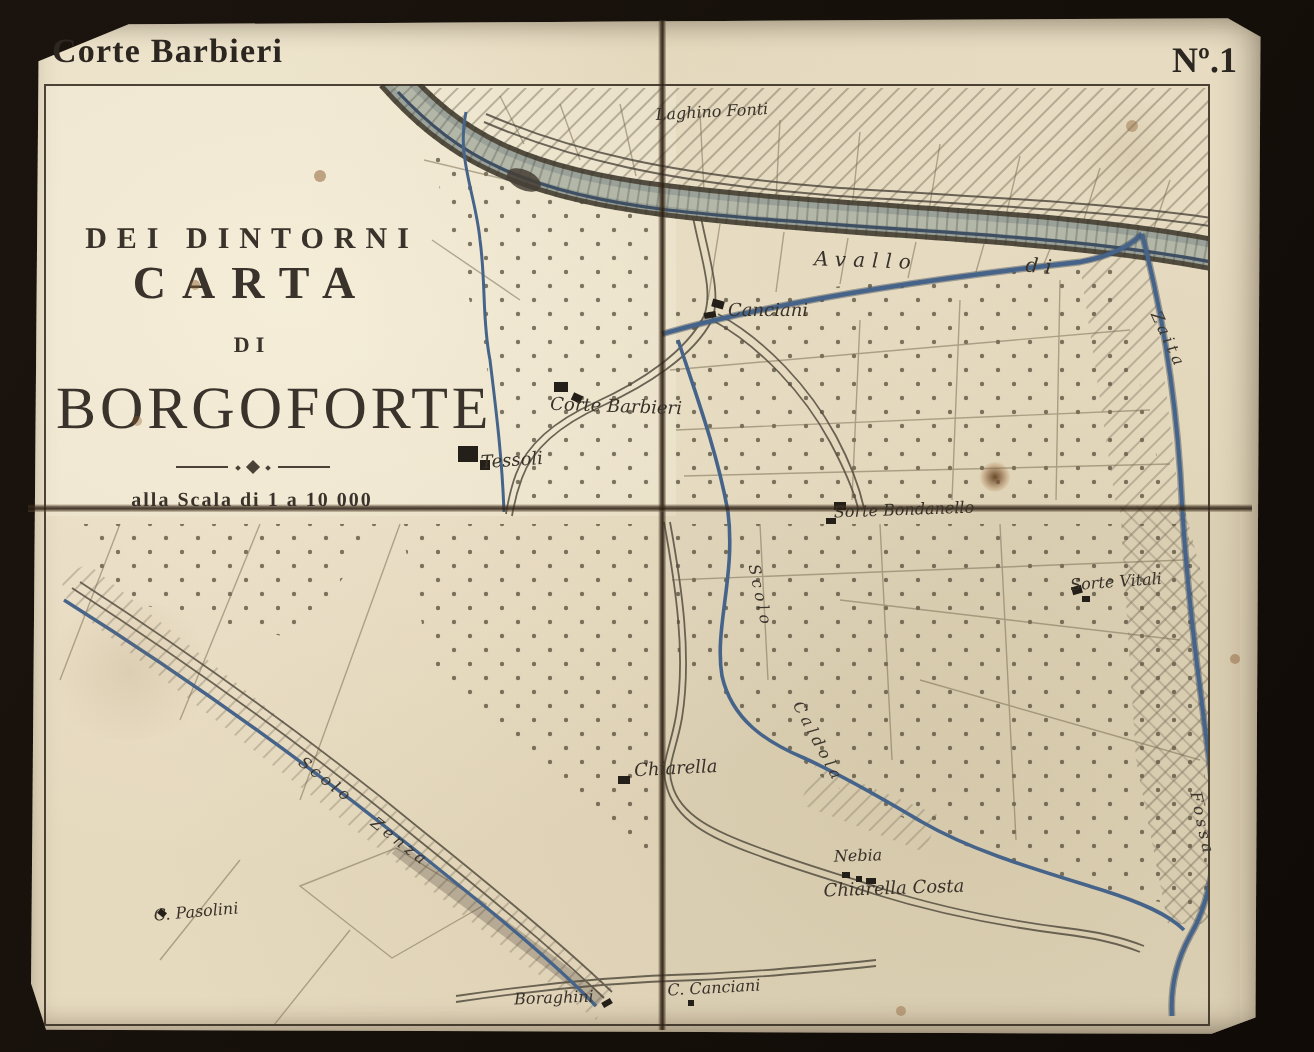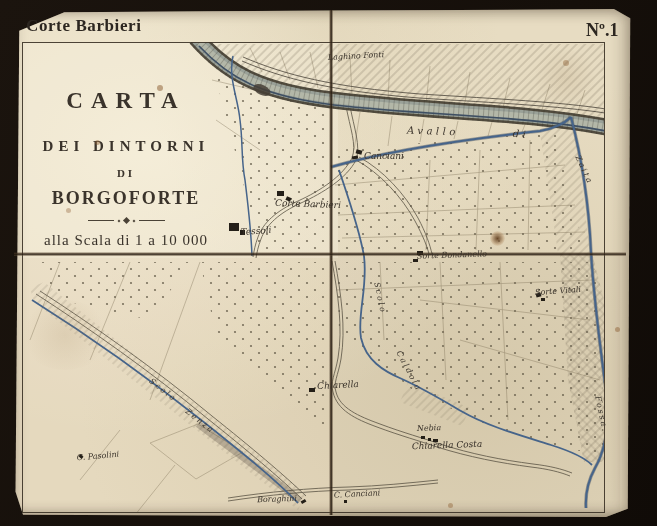--- a/index.html
+++ b/index.html
@@ -25,26 +25,26 @@
     background:linear-gradient(180deg,rgba(90,68,44,0),rgba(62,46,30,.75) 35%,rgba(38,27,16,.85) 60%,rgba(140,118,88,.3));}
   #header-title{position:absolute;left:26px;top:16px;font-family:"Liberation Serif",serif;
     font-weight:600;font-size:17px;letter-spacing:.6px;color:#2c2620;z-index:6;}
   #sheet-number{position:absolute;left:586px;top:20px;font-family:"Liberation Serif",serif;
     font-weight:700;font-size:18px;color:#2c2620;z-index:6;}
   #title-block{position:absolute;left:28px;top:88px;width:196px;text-align:center;
     font-family:"Liberation Serif",serif;color:#3a332b;z-index:6;}
   #title-1{font-size:23px;letter-spacing:8px;font-weight:600;}
   #title-2{font-size:15px;letter-spacing:5px;font-weight:600;margin-top:24px;}
   #title-3{font-size:11px;letter-spacing:3px;font-weight:600;margin-top:12px;}
-  #title-4{font-size:18px;letter-spacing:2px;font-weight:700;margin-top:9px;}
+  #title-4{font-size:30px;letter-spacing:2px;font-weight:400;margin-top:9px;}
   #title-ornament{margin-top:9px;display:flex;align-items:center;justify-content:center;gap:4px;}
   #title-ornament .rule{width:26px;height:1px;background:#4a4236;}
   #title-ornament .gem{width:5px;height:5px;background:#4a4236;transform:rotate(45deg);}
   #title-ornament .dotm{width:2px;height:2px;background:#4a4236;transform:rotate(45deg);}
-  #title-scale{font-size:15px;letter-spacing:1px;margin-top:9px;font-weight:400;}
+  #title-scale{font-size:10px;letter-spacing:1px;margin-top:9px;font-weight:700;}
   .map-label{position:absolute;font-family:"DejaVu Serif",serif;font-style:italic;
     color:#39322a;white-space:nowrap;z-index:7;}
   .small{font-size:9px;}
   .tiny{font-size:8px;}
   .spaced{font-size:10px;letter-spacing:3.5px;}
   .water-label{font-size:8px;letter-spacing:2px;color:#3d372f;}
   .building{position:absolute;background:#241f18;z-index:4;}
   .stain{position:absolute;border-radius:50%;z-index:6;pointer-events:none;}
 </style>
 </head>
@@ -163,22 +163,22 @@
   </svg>
 
   <div id="map-frame"></div>
   <div id="fold-v" class="fold"></div>
   <div id="fold-h" class="fold"></div>
 
   <div id="header-title">Corte Barbieri</div>
   <div id="sheet-number">Nº.1</div>
 
   <div id="title-block">
+    <div id="title-2">DEI DINTORNI</div>
     <div id="title-1">CARTA</div>
-    <div id="title-2">DEI DINTORNI</div>
     <div id="title-3">DI</div>
     <div id="title-4">BORGOFORTE</div>
     <div id="title-ornament">
       <span class="rule"></span>
         <span class="dotm"></span>
         <span class="gem"></span>
         <span class="dotm"></span>
         <span class="rule"></span>
     </div>
     <div id="title-scale">alla Scala di 1 a 10 000</div>

